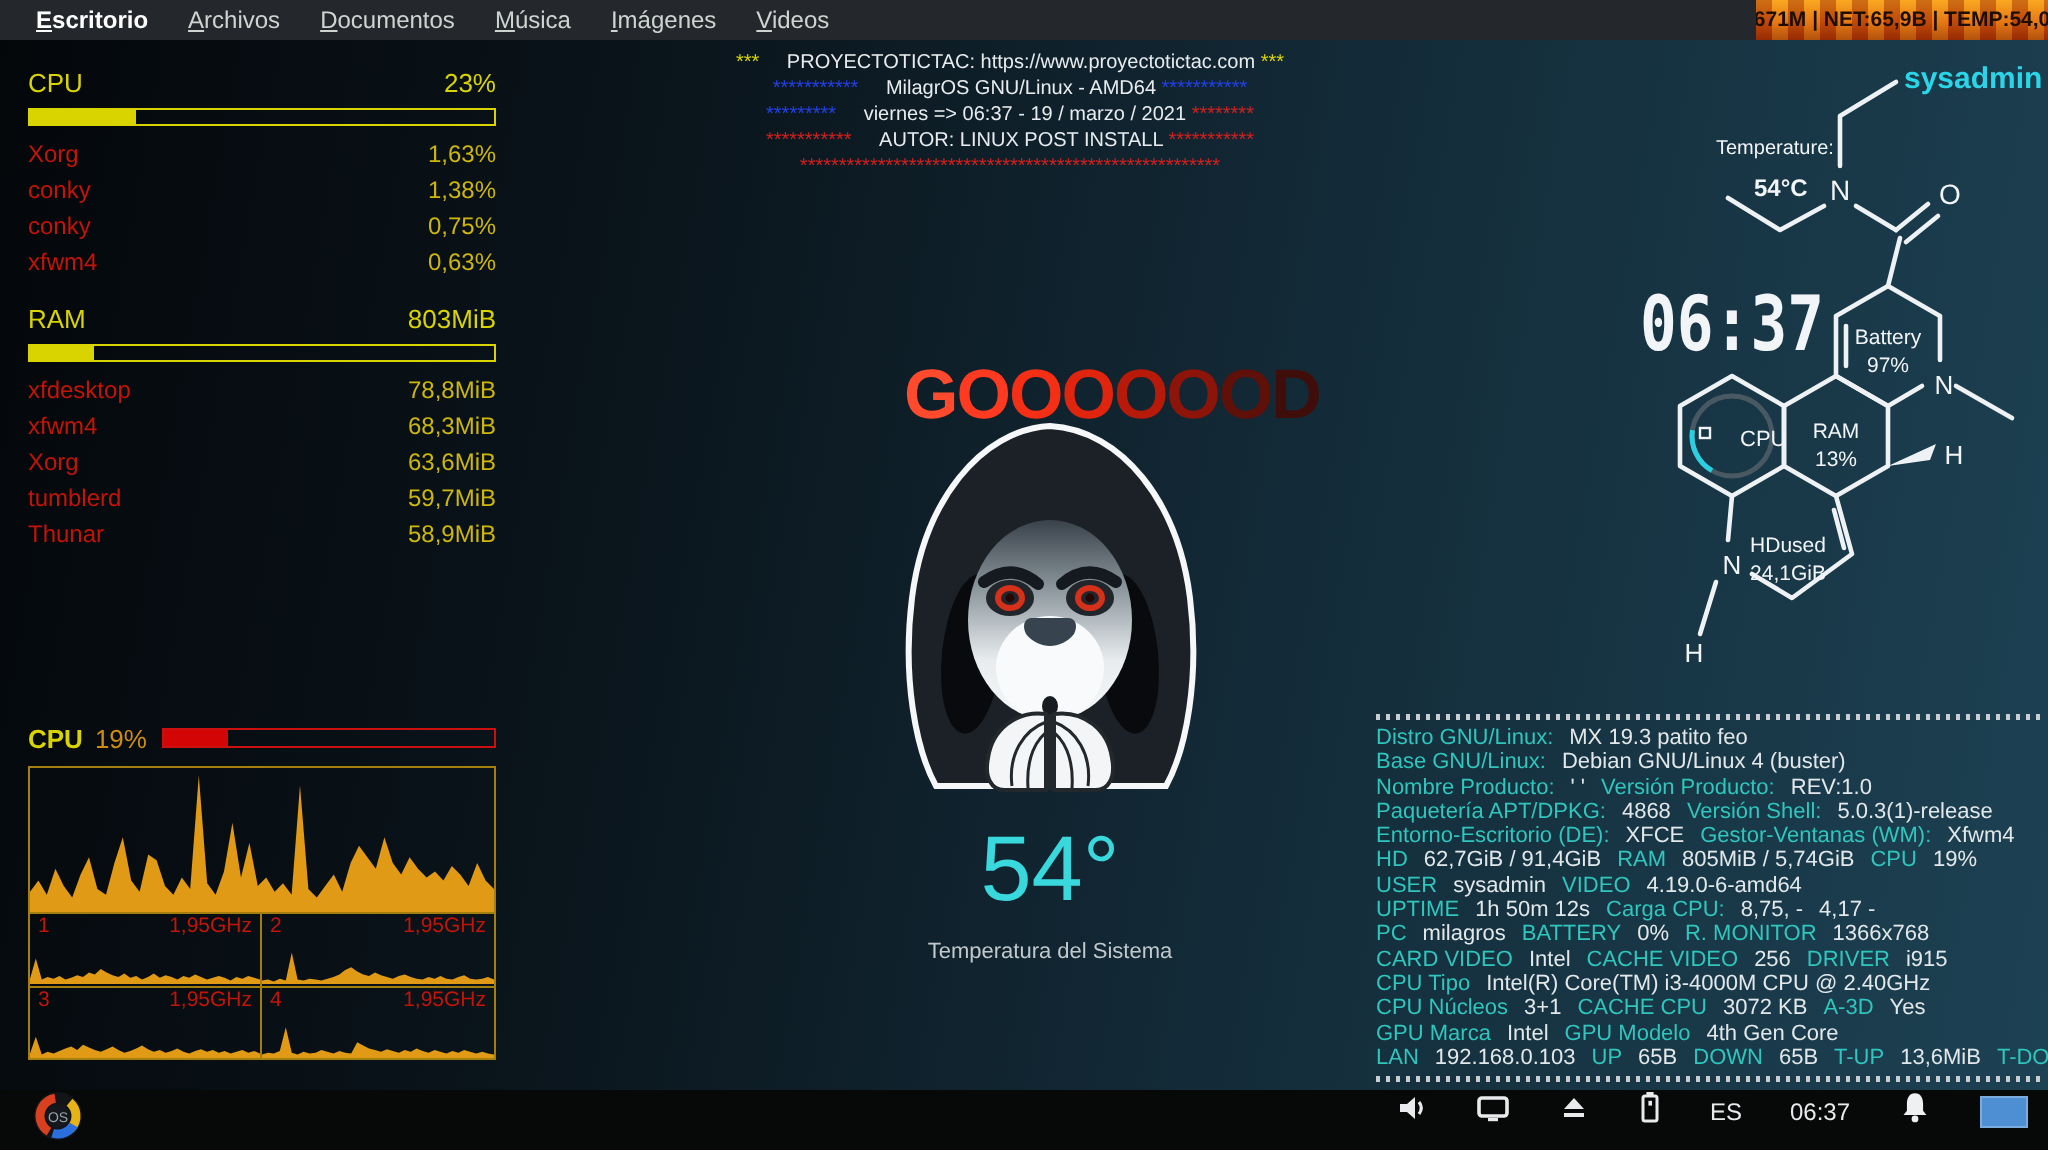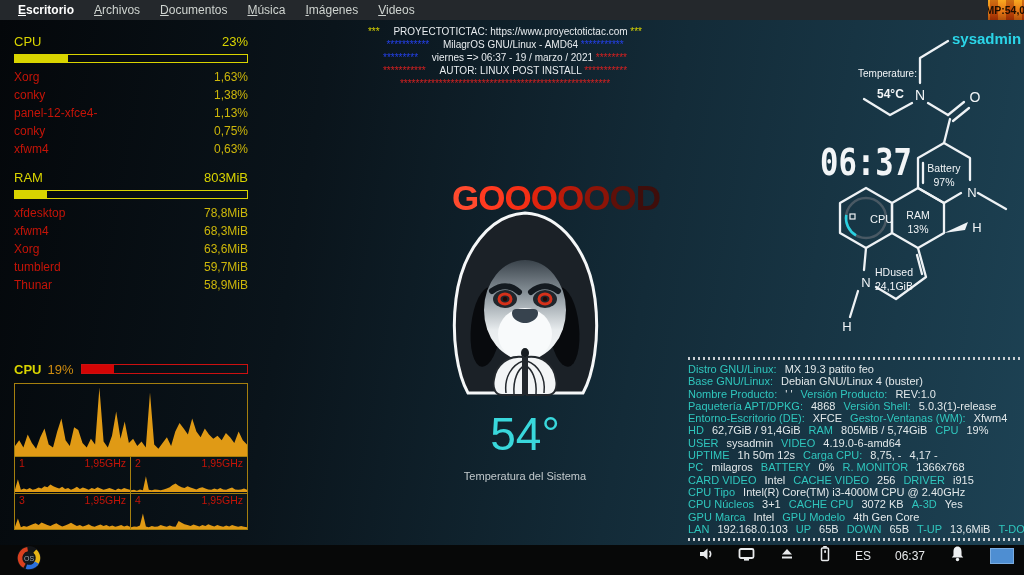--- a/index.html
+++ b/index.html
@@ -1,21 +1,21 @@
 <!DOCTYPE html>
 <html><head>
 <meta charset="utf-8">
 <style>
   html,body{margin:0;padding:0;background:#000;}
   body{width:1024px;height:575px;position:relative;overflow:hidden;
        font-family:"Liberation Sans",sans-serif;-webkit-font-smoothing:antialiased;}
   .desktop{position:absolute;left:0;top:20px;width:1024px;height:525px;
        background:linear-gradient(100deg,#04070a 0%,#0a141b 30%,#132b38 62%,#1d4254 100%);}
   
-  .menubar{position:absolute;left:0;top:0;width:988px;height:20px;background:#24282c;
+  .menubar{position:absolute;left:0;top:0;width:878px;height:20px;background:#24282c;
        display:flex;align-items:center;padding-left:8px;box-sizing:border-box;z-index:5;}
   .menu-item{color:#cfd4d0;font-size:12px;padding:0 10px;line-height:20px;cursor:default;}
   .menu-item .mn{text-decoration:underline;}
   .menu-item.active{color:#ffffff;font-weight:bold;}
   .genmon{position:absolute;right:0;top:0;height:20px;width:290px;display:flex;align-items:center;justify-content:center;
        background:repeating-linear-gradient(90deg,rgba(140,30,0,.38) 0 8px,rgba(255,190,40,.22) 8px 16px),
                   linear-gradient(180deg,#f7a21e 0%,#e06410 55%,#9c3304 100%);
        font-size:10.5px;font-weight:bold;color:#1d0e00;white-space:nowrap;}
   
   .conky-tl{position:absolute;left:14px;top:34px;width:234px;}
@@ -96,24 +96,20 @@
       <div style="width: 23%;"></div>
     </div>
   <div>
       <div class="crow">
         <span class="pname">Xorg</span>
         <span class="pval">1,63%</span>
       </div>
       <div class="crow">
         <span class="pname">conky</span>
         <span class="pval">1,38%</span>
-      </div>
-      <div class="crow">
-        <span class="pname">panel-12-xfce4-</span>
-        <span class="pval">1,13%</span>
       </div>
       <div class="crow">
         <span class="pname">conky</span>
         <span class="pval">0,75%</span>
       </div>
       <div class="crow">
         <span class="pname">xfwm4</span>
         <span class="pval">0,63%</span>
       </div>
     </div>

